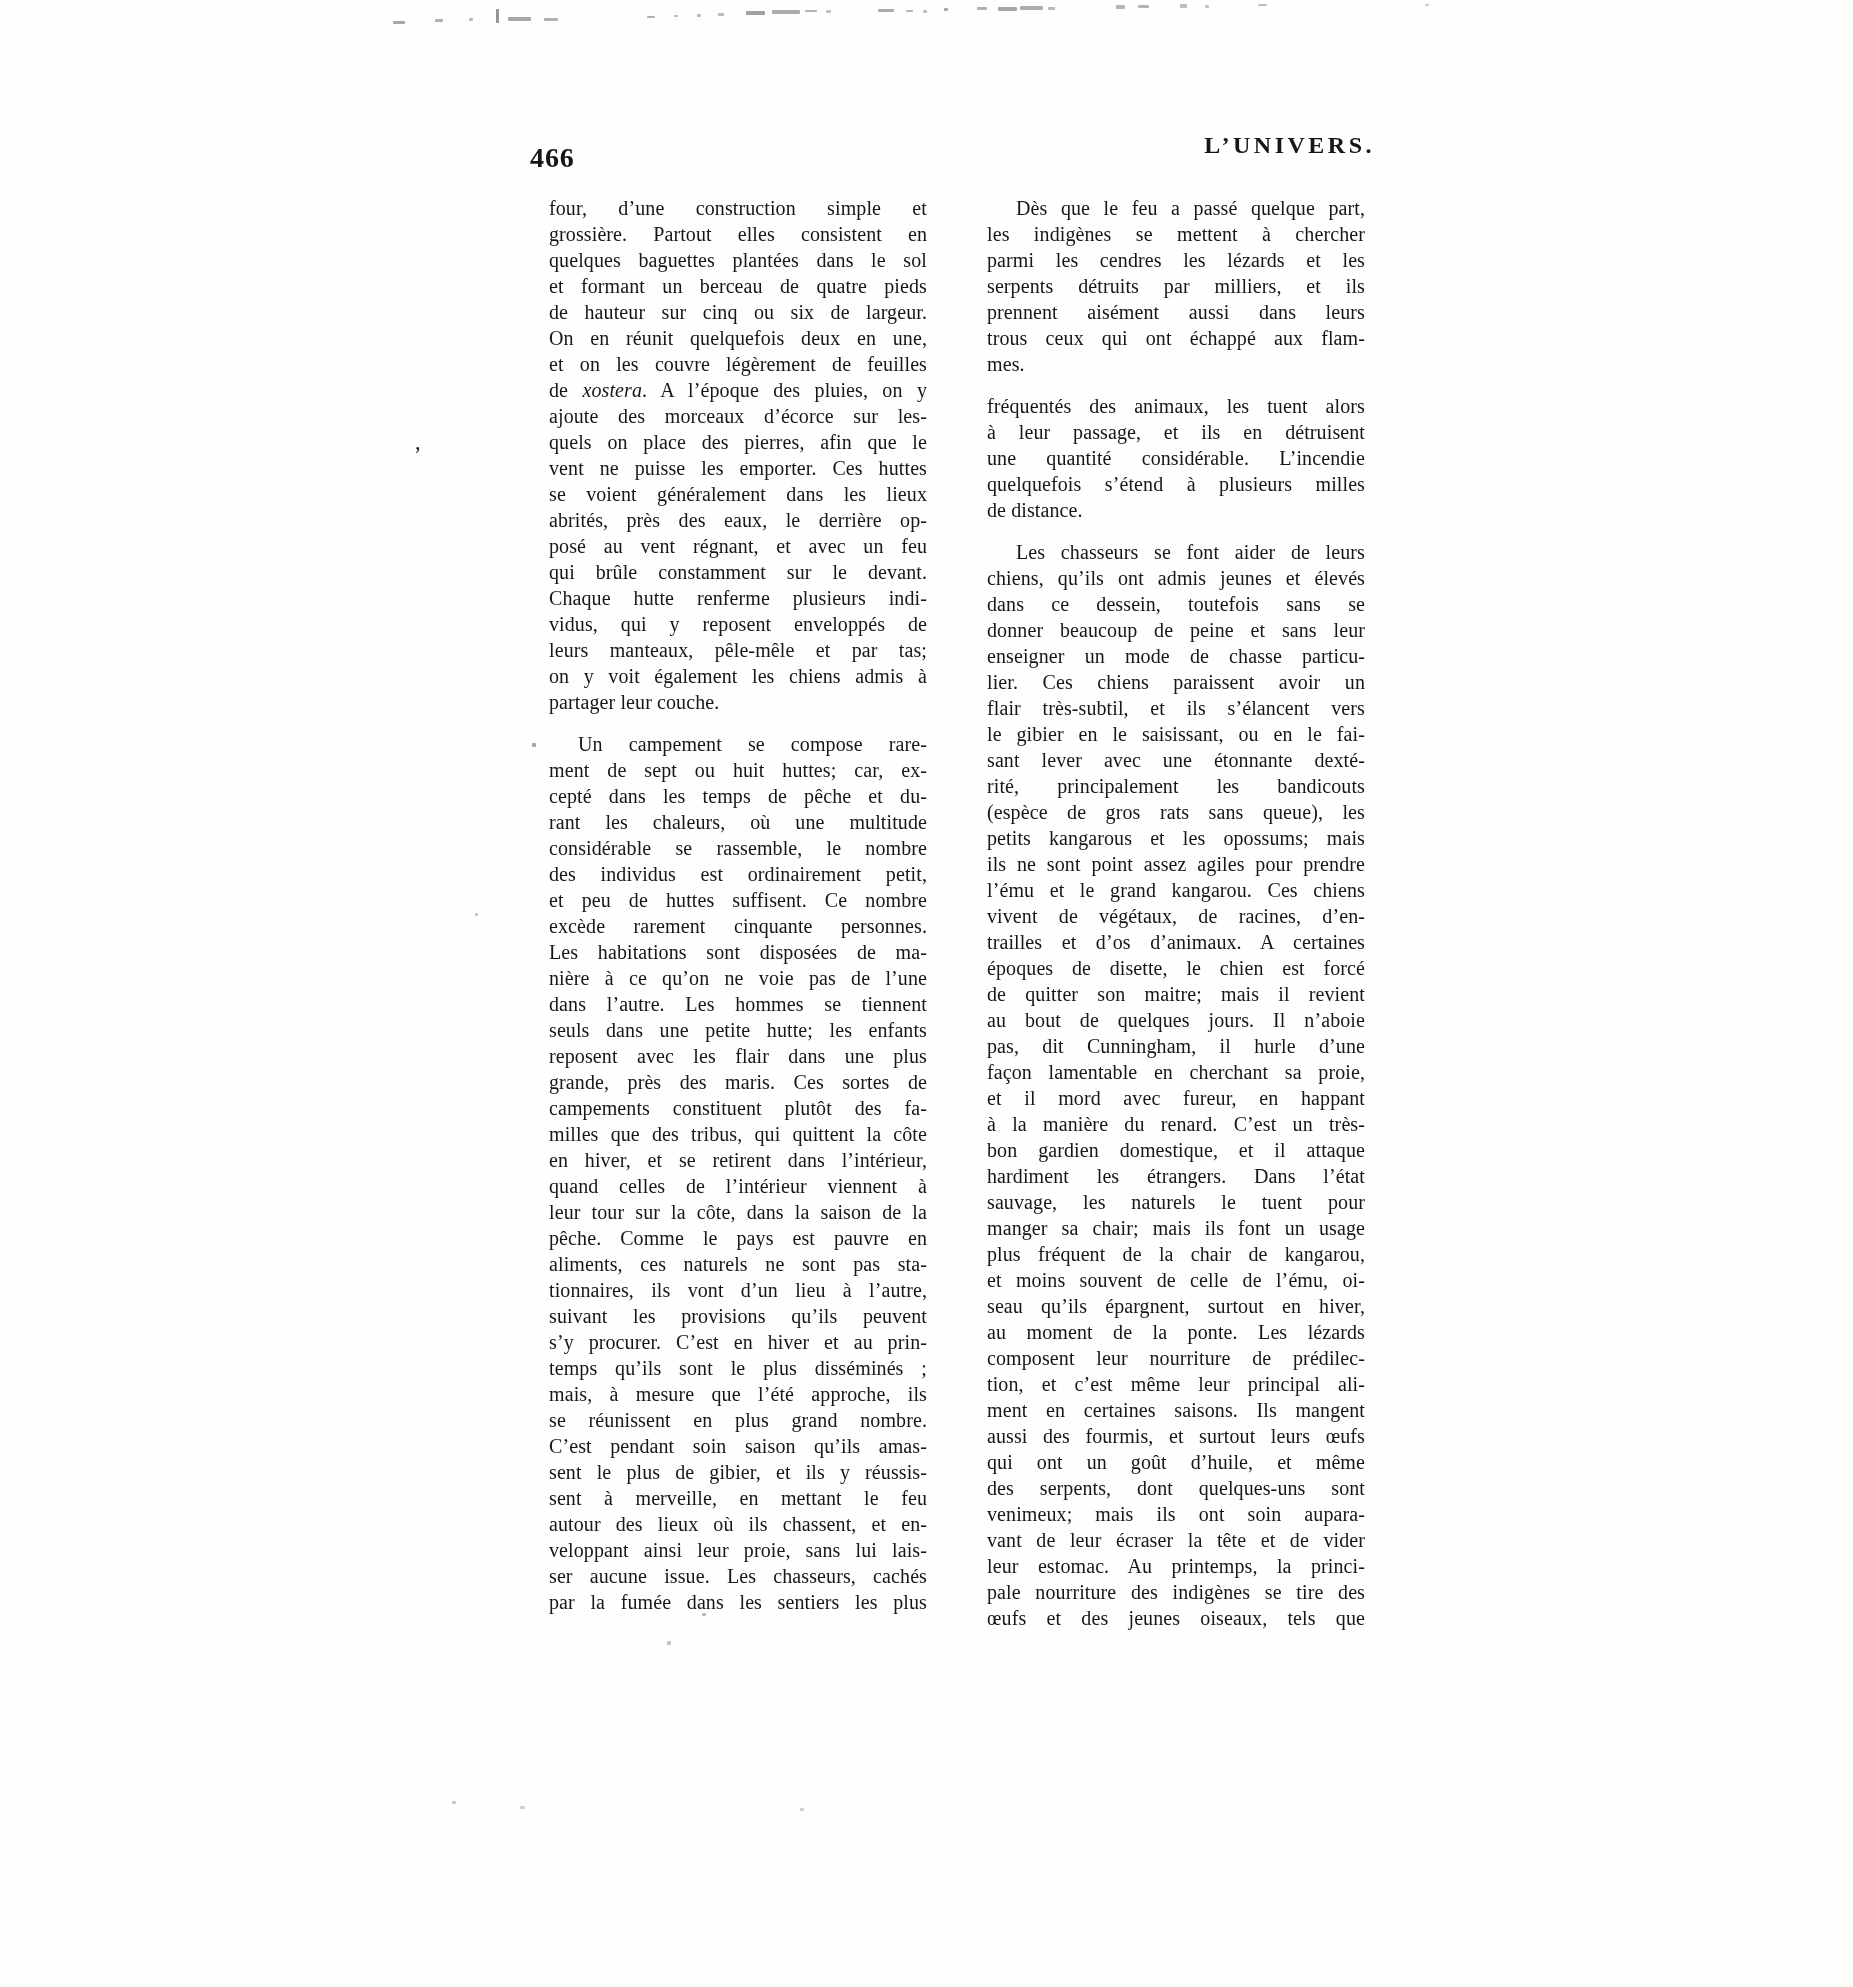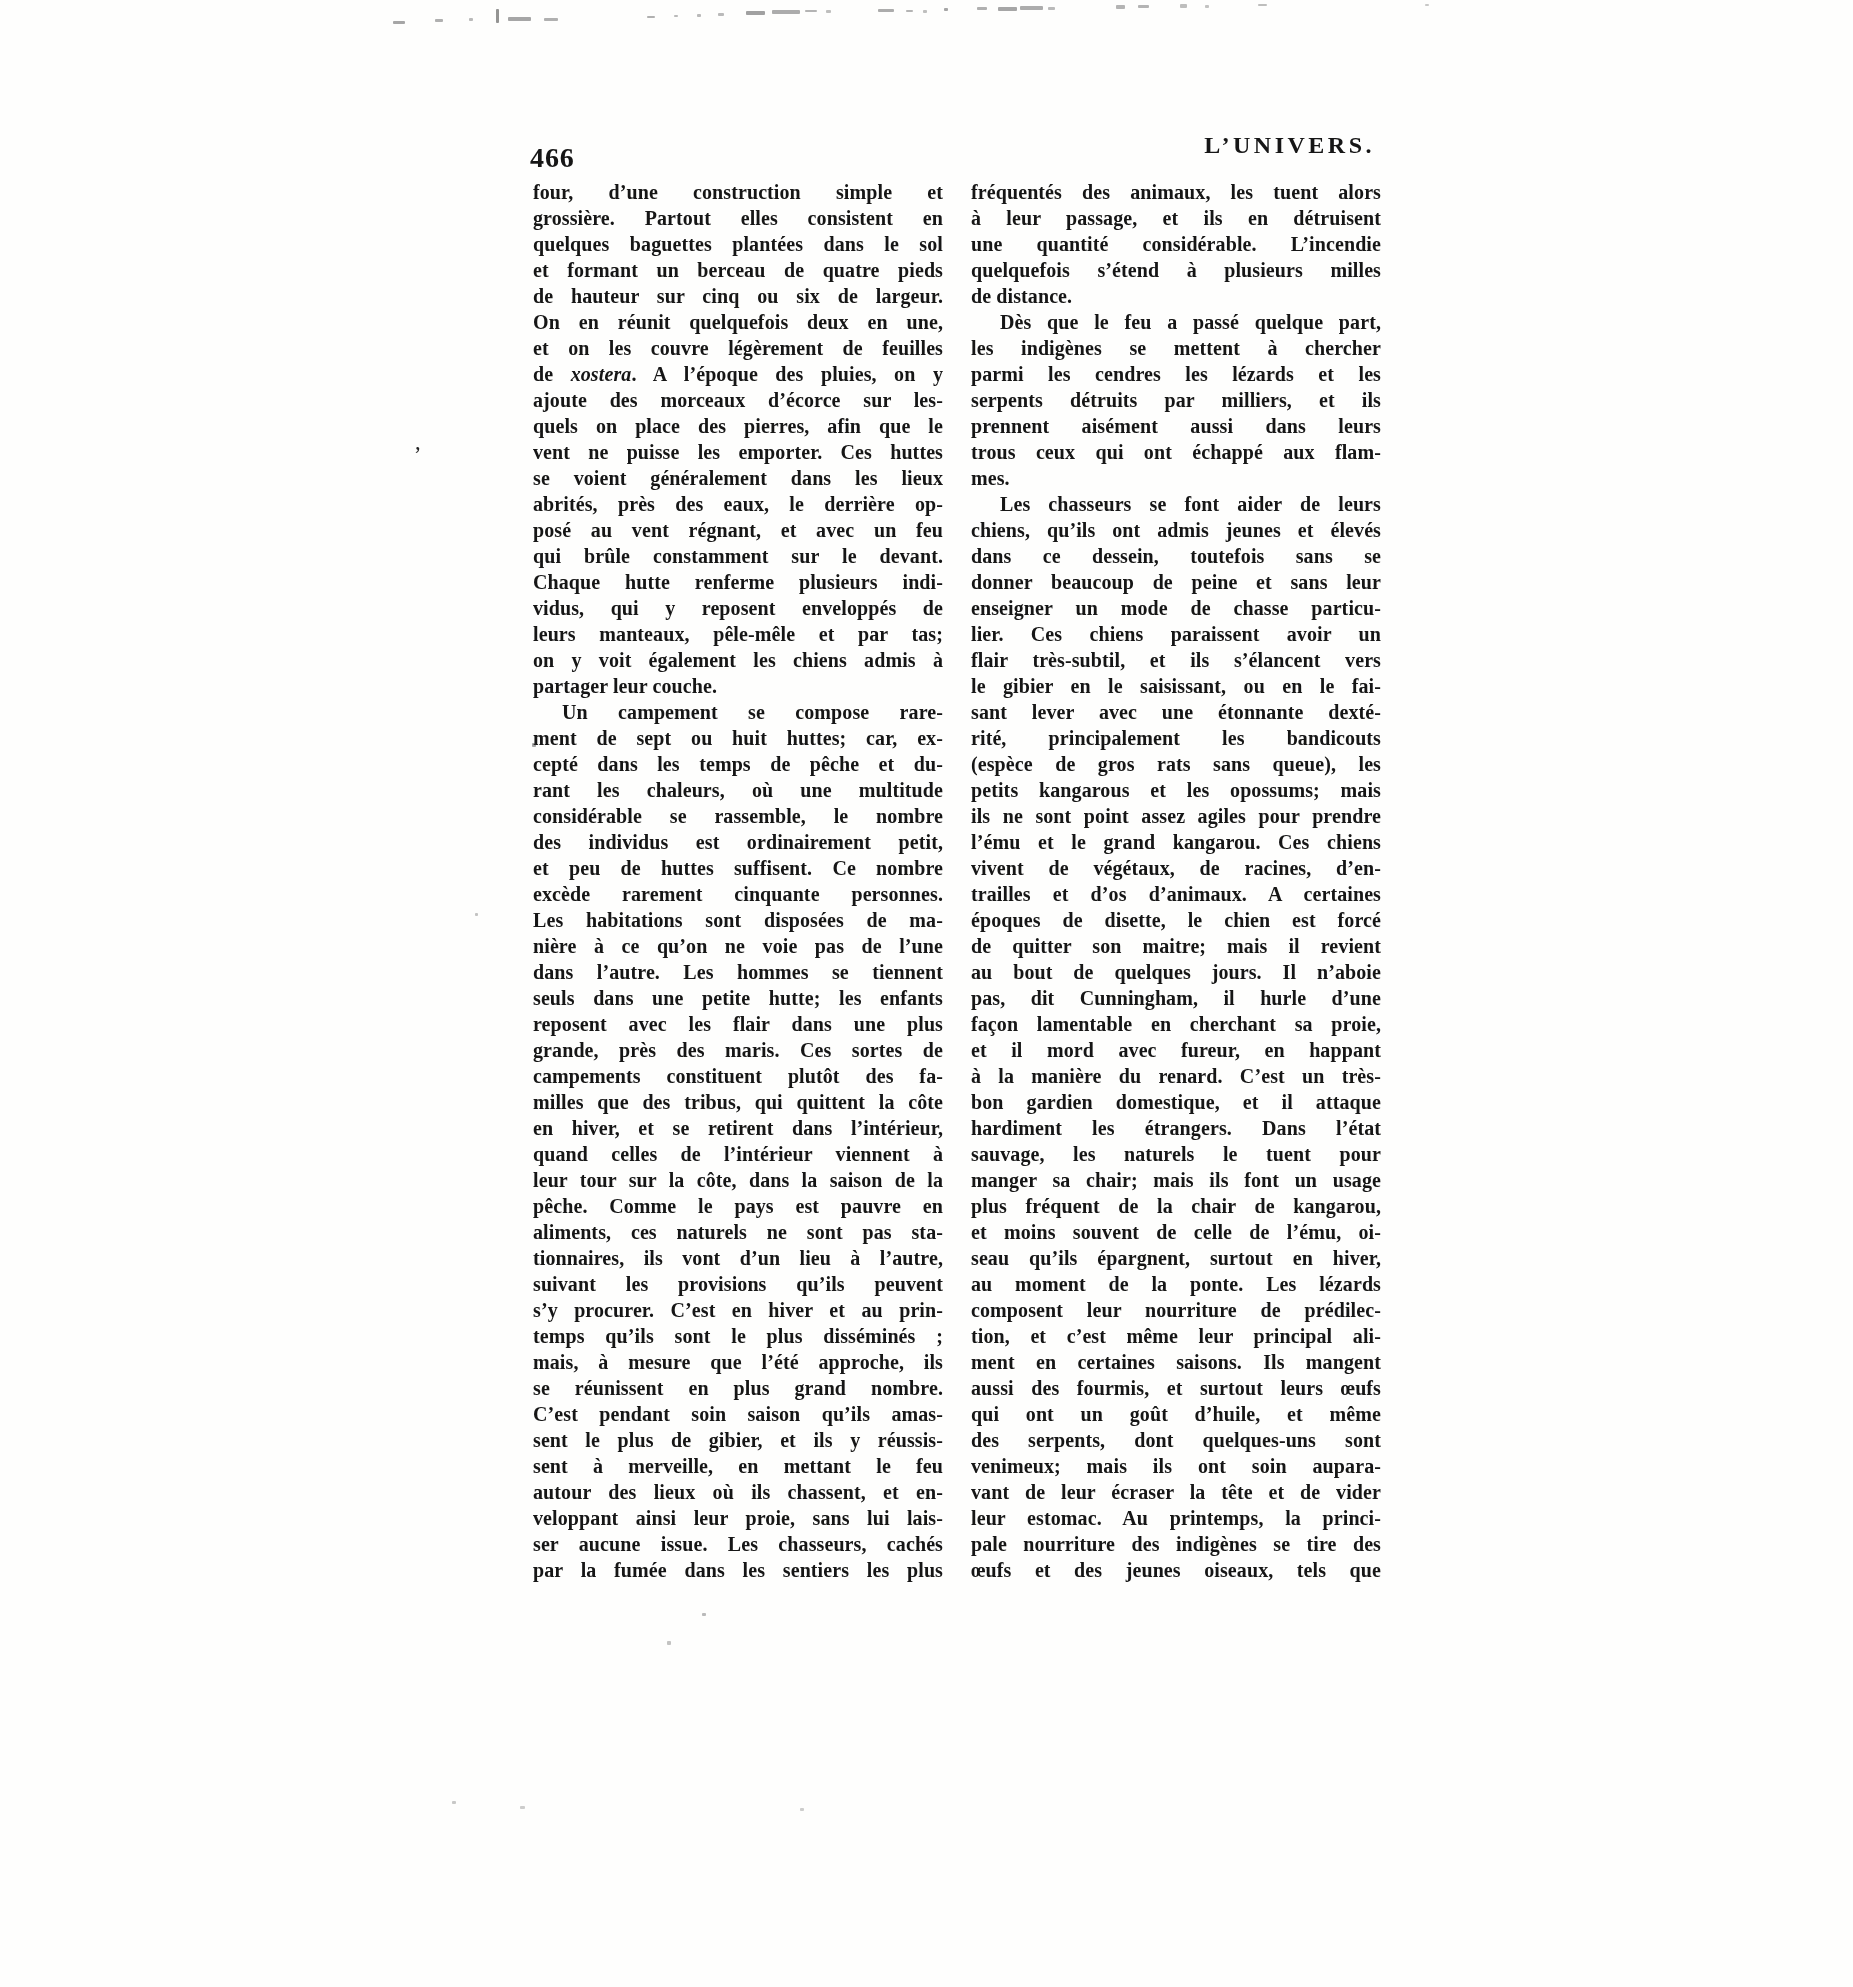--- a/index.html
+++ b/index.html
@@ -40,21 +40,21 @@
     font-size: 24px; font-weight: bold; letter-spacing: 3.5px;
   }
   .columns {
     position: absolute; top: 179px; left: 533px;
   }
   .column {
     position: absolute; top: 0; width: 410px;
   }
   .col-left  { left: 0; }
   .col-right { left: 438px; }
-  p.para { margin: 0; padding: 0; font-weight: bold; }
+  p.para { margin: 16px; padding: 0; }
   .line {
     display: block;
     height: 26px;
     line-height: 26px;
     font-size: 20px;
     text-align: justify;
     text-align-last: justify;
     letter-spacing: 0.1px;
   }
   .line.last { text-align: left; text-align-last: left; }
@@ -128,35 +128,35 @@
           <span class="line">C’est pendant soin saison qu’ils amas-</span>
           <span class="line">sent le plus de gibier, et ils y réussis-</span>
           <span class="line">sent à merveille, en mettant le feu</span>
           <span class="line">autour des lieux où ils chassent, et en-</span>
           <span class="line">veloppant ainsi leur proie, sans lui lais-</span>
           <span class="line">ser aucune issue. Les chasseurs, cachés</span>
           <span class="line">par la fumée dans les sentiers les plus</span>
         </p>
       </div>
     <div class="column col-right" id="col-right">
-        <p class="para">
-          <span class="line">fréquentés des animaux, les tuent alors</span>
-          <span class="line">à leur passage, et ils en détruisent</span>
-          <span class="line">une quantité considérable. L’incendie</span>
-          <span class="line">quelquefois s’étend à plusieurs milles</span>
-          <span class="line last">de distance.</span>
-        </p>
         <p class="para indent">
           <span class="line">Dès que le feu a passé quelque part,</span>
           <span class="line">les indigènes se mettent à chercher</span>
           <span class="line">parmi les cendres les lézards et les</span>
           <span class="line">serpents détruits par milliers, et ils</span>
           <span class="line">prennent aisément aussi dans leurs</span>
           <span class="line">trous ceux qui ont échappé aux flam-</span>
           <span class="line last">mes.</span>
+        </p>
+        <p class="para">
+          <span class="line">fréquentés des animaux, les tuent alors</span>
+          <span class="line">à leur passage, et ils en détruisent</span>
+          <span class="line">une quantité considérable. L’incendie</span>
+          <span class="line">quelquefois s’étend à plusieurs milles</span>
+          <span class="line last">de distance.</span>
         </p>
         <p class="para indent">
           <span class="line">Les chasseurs se font aider de leurs</span>
           <span class="line">chiens, qu’ils ont admis jeunes et élevés</span>
           <span class="line">dans ce dessein, toutefois sans se</span>
           <span class="line">donner beaucoup de peine et sans leur</span>
           <span class="line">enseigner un mode de chasse particu-</span>
           <span class="line">lier. Ces chiens paraissent avoir un</span>
           <span class="line">flair très-subtil, et ils s’élancent vers</span>
           <span class="line">le gibier en le saisissant, ou en le fai-</span>

